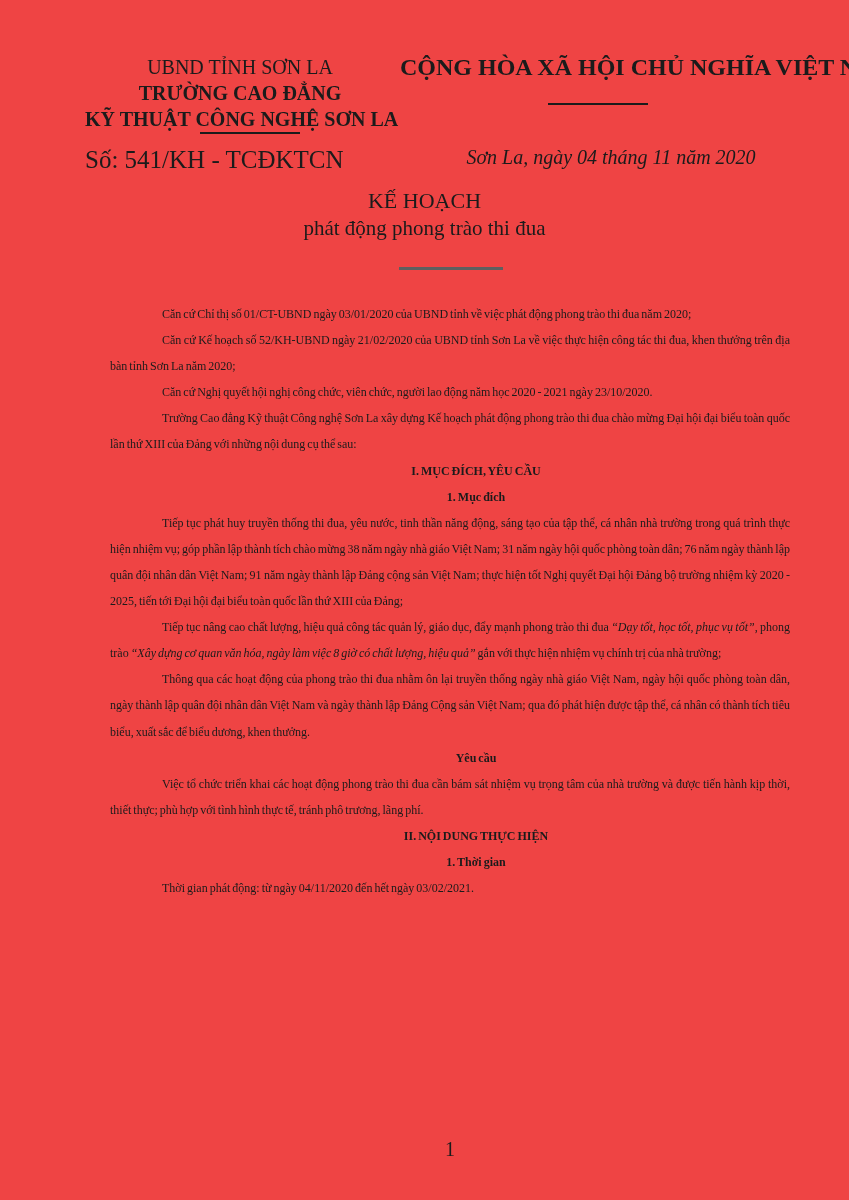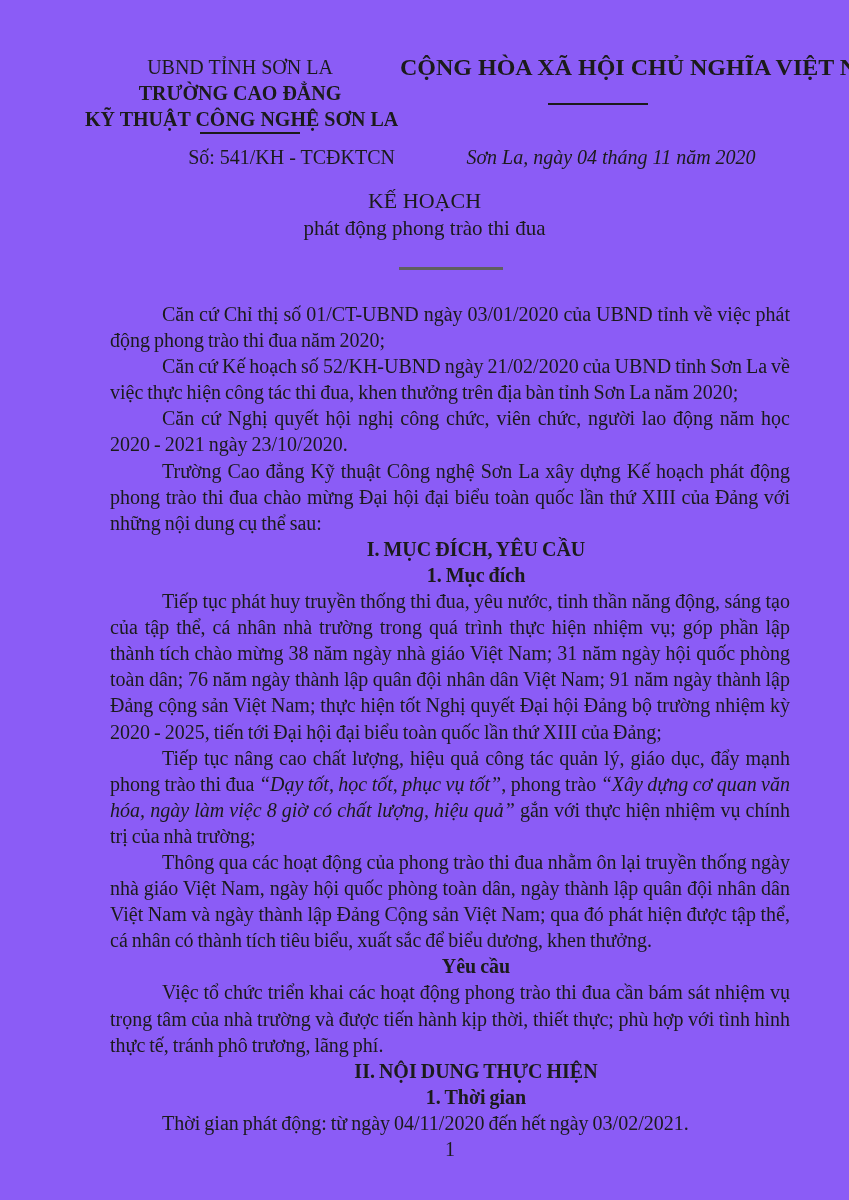--- a/index.html
+++ b/index.html
@@ -1,38 +1,38 @@
 <!DOCTYPE html>
 <html><head>
 <meta charset="utf-8">
 <style>
   html,body { margin:0; padding:0; background:#ffffff; }
   .page {
     position:relative;
     width:849px; height:1200px;
-    background:#8b5cf6;
+    background:#ef4444;
     color:#1b1b1b;
     font-family:"Liberation Serif","DejaVu Serif",serif;
     overflow:hidden;
   }
   .bold { font-weight:bold; }
   .italic { font-style:italic; }
 
   
   .hdr-left {
     position:absolute; left:85px; top:54px; width:310px;
     text-align:center; font-size:20px; line-height:26px; white-space:nowrap;
   }
   .hdr-right {
     position:absolute; left:400px; top:54px; width:390px;
     text-align:center; font-size:24px; line-height:26px; white-space:nowrap;
   }
   .doc-number {
     position:absolute; left:85px; top:146px; width:310px;
-    text-align:right; font-size:20px;
+    text-align:left; font-size:25px;
   }
   .date-line {
     position:absolute; left:445px; top:146px; width:332px;
     text-align:center; font-size:20px; font-style:italic;
   }
 
   
   .rule { position:absolute; height:2px; background:#1b1b1b; }
   .rule-left-org   { left:200px; top:132px; width:100px; }
   .rule-motto      { left:548px; top:103px; width:100px; }
@@ -41,21 +41,21 @@
   
   .title-block {
     position:absolute; left:0; top:188px; width:849px;
     text-align:center; font-weight:normal; font-size:21px; line-height:26.5px;
   }
   .title-main { font-size:22px; }
 
   
   .body-block {
     position:absolute; left:110px; top:301px; width:680px;
-    font-size:20px; line-height:26.1px;
+    font-size:12px; line-height:26.1px;
     text-align:justify; word-spacing:-1px;
   }
   .para { margin:0; text-indent:52px; }
   .heading { margin:0; text-indent:52px; font-weight:bold; text-align:center; }
 
   .page-number {
     position:absolute; left:110px; top:1138px; width:680px;
     text-align:center; font-size:20px;
   }
 </style>

